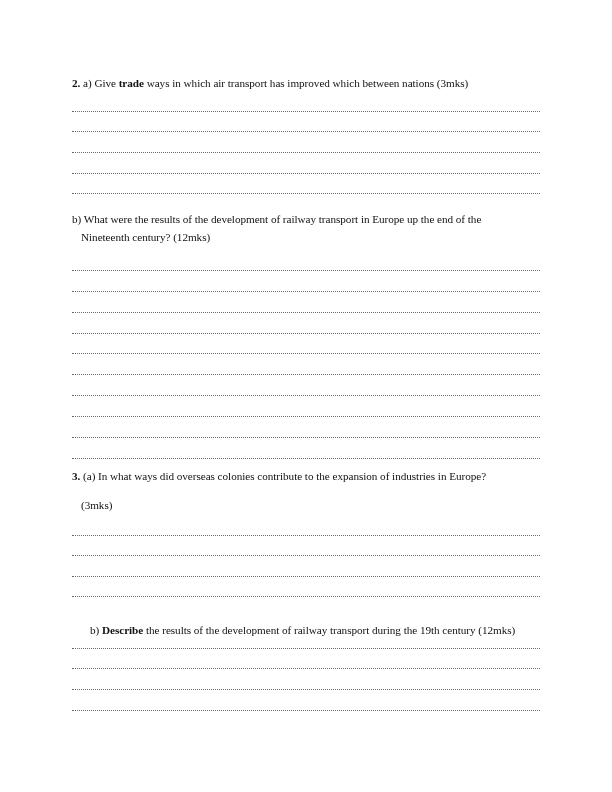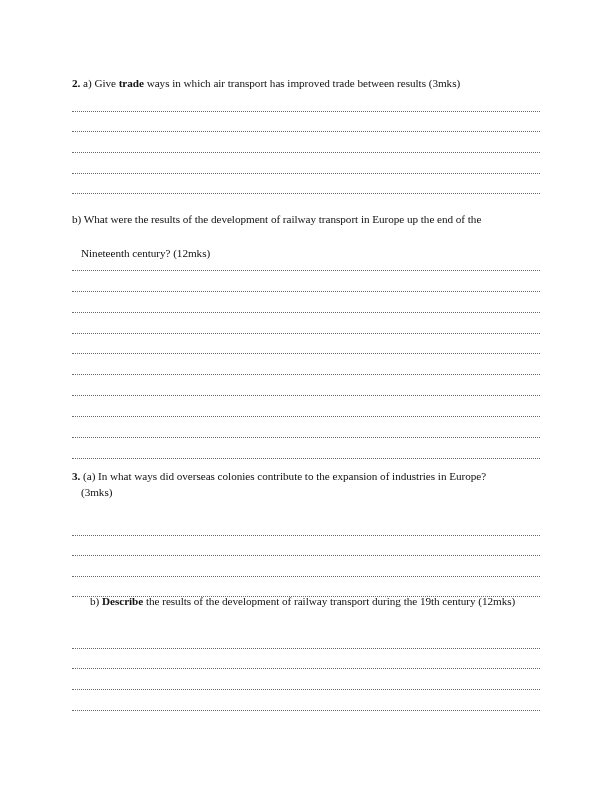--- a/index.html
+++ b/index.html
@@ -33,48 +33,48 @@
       position: absolute;
       left: 72px;
       width: 468px;
       height: 0;
       border-top: 1px dotted #6a6a6a;
     }
   </style>
 </head>
 <body>
 
-<div class="q-text" style="top:76px;"><b>2.</b><span> a) Give </span><b>trade</b><span> ways in which air transport has improved trade between results (3mks)</span></div>
+<div class="q-text" style="top:76px;"><b>2.</b><span> a) Give </span><b>trade</b><span> ways in which air transport has improved which between nations (3mks)</span></div>
 
 <div class="answer-line" style="top:111px;"></div>
 <div class="answer-line" style="top:131px;"></div>
 <div class="answer-line" style="top:152px;"></div>
 <div class="answer-line" style="top:173px;"></div>
 <div class="answer-line" style="top:193px;"></div>
 
 <div class="q-text" style="top:212px;text-align:right;">b) What were the results of the development of railway transport in Europe up the end of the</div>
-<div class="q-text indent" style="top:246px;">Nineteenth century? (12mks)</div>
+<div class="q-text indent" style="top:230px;">Nineteenth century? (12mks)</div>
 
 <div class="answer-line" style="top:270px;"></div>
 <div class="answer-line" style="top:291px;"></div>
 <div class="answer-line" style="top:312px;"></div>
 <div class="answer-line" style="top:333px;"></div>
 <div class="answer-line" style="top:353px;"></div>
 <div class="answer-line" style="top:374px;"></div>
 <div class="answer-line" style="top:395px;"></div>
 <div class="answer-line" style="top:416px;"></div>
 <div class="answer-line" style="top:437px;"></div>
 <div class="answer-line" style="top:458px;"></div>
 
 <div class="q-text" style="top:469px;"><b>3.</b><span> (a) In what ways did overseas colonies contribute to the expansion of industries in Europe?</span></div>
-<div class="q-text indent" style="top:485px;">(3mks)</div>
+<div class="q-text indent" style="top:498px;">(3mks)</div>
 
 <div class="answer-line" style="top:535px;"></div>
 <div class="answer-line" style="top:555px;"></div>
 <div class="answer-line" style="top:576px;"></div>
 <div class="answer-line" style="top:596px;"></div>
 
-<div class="q-text" style="top:594px;padding-left:18px;"><span>b) </span><b>Describe</b><span> the results of the development of railway transport during the 19th century (12mks)</span></div>
+<div class="q-text" style="top:623px;padding-left:18px;"><span>b) </span><b>Describe</b><span> the results of the development of railway transport during the 19th century (12mks)</span></div>
 
 <div class="answer-line" style="top:648px;"></div>
 <div class="answer-line" style="top:668px;"></div>
 <div class="answer-line" style="top:689px;"></div>
 <div class="answer-line" style="top:710px;"></div>
 
 </body></html>

